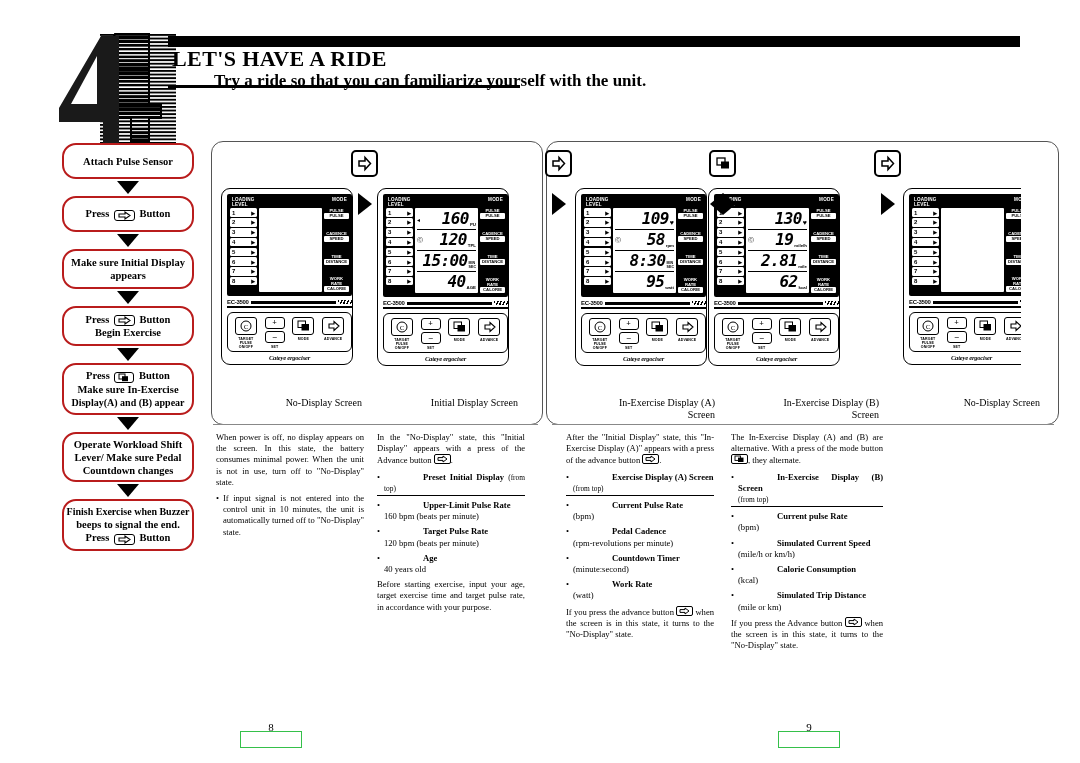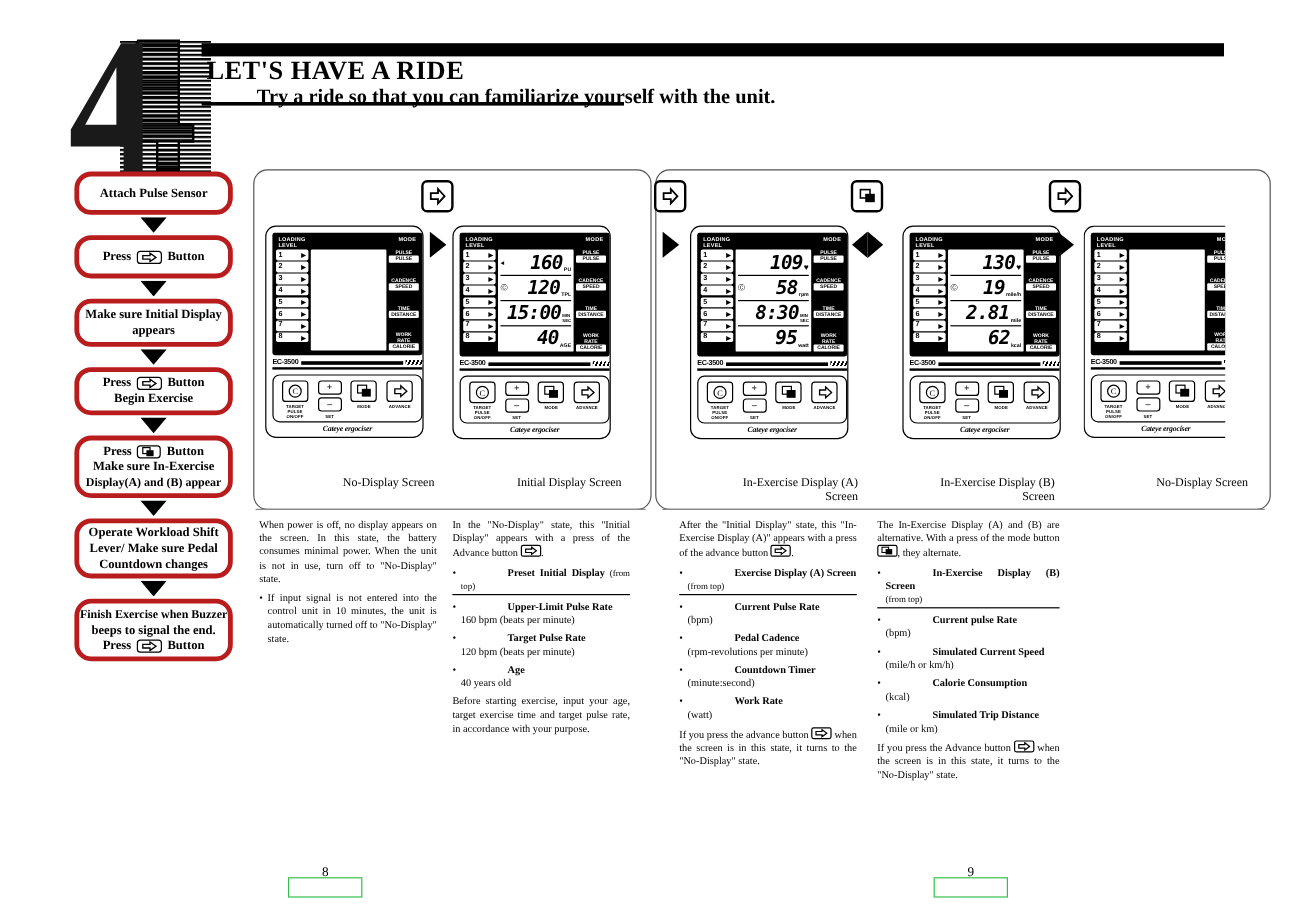--- a/index.html
+++ b/index.html
@@ -11,21 +11,21 @@
   .hdr-title{position:absolute;left:172px;top:46px;font-size:22px;font-weight:bold;letter-spacing:.4px;font-family:"Liberation Serif",serif;}
   .hdr-sub{position:absolute;left:172px;top:71px;font-size:17px;font-weight:bold;font-family:"Liberation Serif",serif;margin-left:42px;}
   .hdr-rule{position:absolute;left:168px;top:85px;width:352px;height:3px;background:#000;}
 
   
   .bignum{position:absolute;left:57px;top:32px;width:116px;height:110px;}
   .bignum svg{display:block;}
 
   
   .flow{position:absolute;left:62px;top:143px;width:132px;}
-  .fbox{position:relative;border:4px solid #b91c1c;border-radius:14px;background:#fff;
+  .fbox{position:relative;border:2px solid #b91c1c;border-radius:14px;background:#fff;
         text-align:center;font-weight:bold;font-size:10.5px;line-height:13px;
         padding:5px 3px;box-sizing:border-box;}
   .fbox .ln{display:block;white-space:nowrap;}
   .farrow{width:132px;height:17px;display:flex;align-items:center;justify-content:center;}
   .farrow svg{display:block;}
   .minibtn{display:inline-block;border:1.4px solid #000;border-radius:3px;
            padding:0 3px;vertical-align:middle;line-height:0;background:#fff;margin:0 2px;}
   .minibtn svg{display:block;}
 
   
@@ -633,21 +633,21 @@
                 <polygon points="2,4 7,4 7,1.5 12,6 7,10.5 7,8 2,8" fill="none" stroke="#000" stroke-width="1.1"></polygon>
               </svg>
             </div>
           <div class="blab"><span>ADVANCE</span></div>
         </div>
       </div>
       <div class="brand">Cateye ergociser</div>
     </div>
   </div>
 
-  <div class="console" style="left:752px;top:188px;">
+  <div class="console" style="left:708px;top:188px;">
     <div class="con-body">
       <div class="lcd-wrap">
         <div class="lcd-top">
           <div class="lbl-load">
             <span>LOADING</span><br><span>LEVEL</span></div>
           <div class="lbl-mode">MODE</div>
         </div>
         <div class="lcd-mid">
           <div class="levels">
             <div class="lv">

